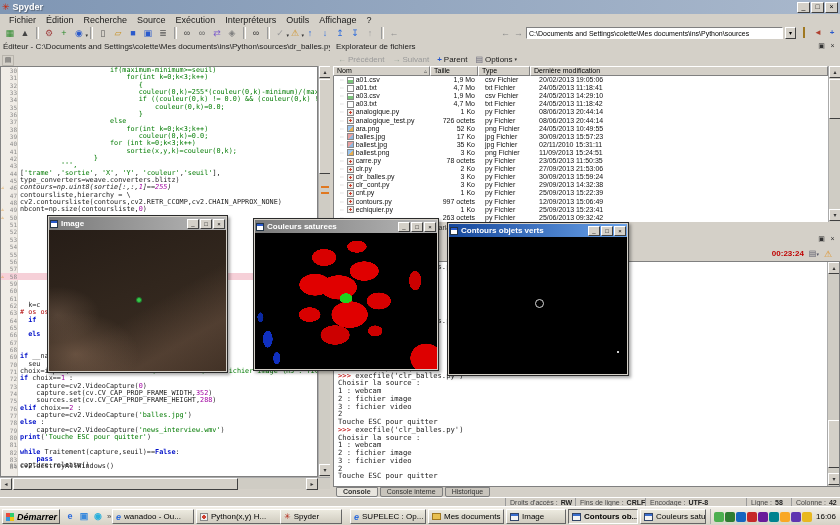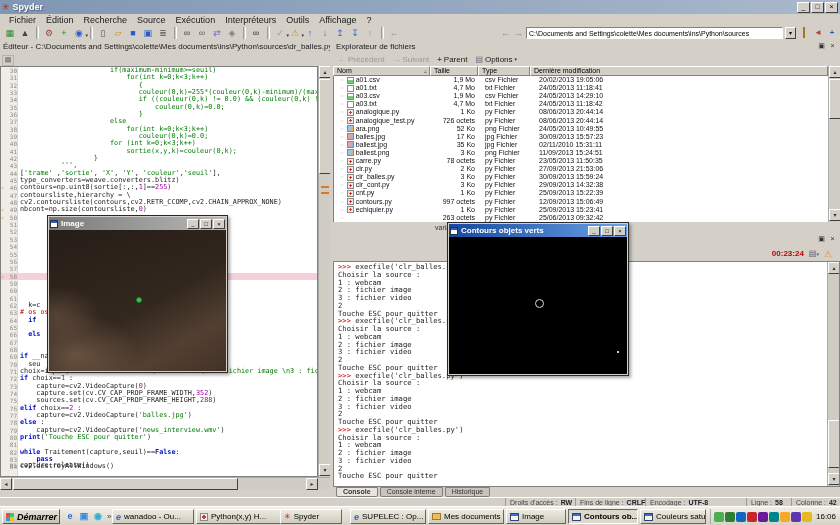--- a/index.html
+++ b/index.html
@@ -253,21 +253,21 @@
         <div class="code-line" style="top: 44.04px;"><span class="ln-num">36</span><span class="ln-code"><span class="c-s">                             }</span></span></div>
         <div class="code-line" style="top: 51.38px;"><span class="ln-num">37</span><span class="ln-code"><span class="c-s">                      else</span></span></div>
         <div class="code-line" style="top: 58.72px;"><span class="ln-num">38</span><span class="ln-code"><span class="c-s">                          for(int k=0;k&lt;3;k++)</span></span></div>
         <div class="code-line" style="top: 66.06px;"><span class="ln-num">39</span><span class="ln-code"><span class="c-s">                             couleur(0,k)=0.0;</span></span></div>
         <div class="code-line" style="top: 73.4px;"><span class="ln-num">40</span><span class="ln-code"><span class="c-s">                      for (int k=0;k&lt;3;k++)</span></span></div>
         <div class="code-line" style="top: 80.74px;"><span class="ln-num">41</span><span class="ln-code"><span class="c-s">                          sortie(x,y,k)=couleur(0,k);</span></span></div>
         <div class="code-line" style="top: 88.08px;"><span class="ln-num">42</span><span class="ln-code"><span class="c-s">                  }</span></span></div>
         <div class="code-line" style="top: 95.42px;"><span class="ln-num">43</span><span class="ln-code"><span class="c-s">          ''',</span></span></div>
         <div class="code-line" style="top: 102.76px;"><span class="ln-num">44</span><span class="ln-code"><span class="c-k">[</span><span class="c-s">'trame'</span><span class="c-k"> ,</span><span class="c-s">'sortie'</span><span class="c-k">, </span><span class="c-s">'X'</span><span class="c-k">, </span><span class="c-s">'Y'</span><span class="c-k">, </span><span class="c-s">'couleur'</span><span class="c-k">,</span><span class="c-s">'seuil'</span><span class="c-k">],</span></span></div>
         <div class="code-line" style="top: 110.1px;"><span class="ln-num">45</span><span class="ln-code"><span class="c-k">type_converters=weave.converters.blitz)</span></span></div>
-        <div class="code-line" style="top: 117.44px;"><span class="ln-warn">⚠</span><span class="ln-num">46</span><span class="ln-code"><span class="c-k">contours=np.uint8(sortie[:,:,</span><span class="c-d">1</span><span class="c-k">]==</span><span class="c-d">255</span><span class="c-k">)</span></span></div>
+        <div class="code-line" style="top: 117.44px; font-style: italic;"><span class="ln-warn">⚠</span><span class="ln-num">46</span><span class="ln-code"><span class="c-k">contours=np.uint8(sortie[:,:,</span><span class="c-d">1</span><span class="c-k">]==</span><span class="c-d">255</span><span class="c-k">)</span></span></div>
         <div class="code-line" style="top: 124.78px;"><span class="ln-num">47</span><span class="ln-code"><span class="c-k">contoursliste,hierarchy = \</span></span></div>
         <div class="code-line" style="top: 132.12px;"><span class="ln-num">48</span><span class="ln-code"><span class="c-k">cv2.contoursliste(contours,cv2.RETR_CCOMP,cv2.CHAIN_APPROX_NONE)</span></span></div>
         <div class="code-line" style="top: 139.46px;"><span class="ln-warn">⚠</span><span class="ln-num">49</span><span class="ln-code"><span class="c-k">nbcont=np.size(contoursliste,</span><span class="c-d">0</span><span class="c-k">)</span></span></div>
         <div class="code-line" style="top: 146.8px;"><span class="ln-warn">⚠</span><span class="ln-num">50</span><span class="ln-code"></span></div>
         <div class="code-line" style="top: 154.14px;"><span class="ln-num">51</span><span class="ln-code"></span></div>
         <div class="code-line" style="top: 161.48px;"><span class="ln-num">52</span><span class="ln-code"></span></div>
         <div class="code-line" style="top: 168.82px;"><span class="ln-num">53</span><span class="ln-code"></span></div>
         <div class="code-line" style="top: 176.16px;"><span class="ln-num">54</span><span class="ln-code"></span></div>
         <div class="code-line" style="top: 183.5px;"><span class="ln-num">55</span><span class="ln-code"></span></div>
         <div class="code-line" style="top: 190.84px;"><span class="ln-num">56</span><span class="ln-code"></span></div>
@@ -658,20 +658,32 @@
         <span class="fbtn">_</span>
         <span class="fbtn">□</span>
         <span class="fbtn">×</span>
       </span>
     </div>
     <div class="fbody" id="img-photo">
       <div class="green-dot" style="left:87px;top:67px"></div>
     </div>
   </div>
 
+  <div class="fwin" id="win-coul">
+    <div class="ft ft-inactive">
+      <span class="ft-ico"></span>
+      <span>Couleurs saturees</span>
+      <span class="ft-btns">
+        <span class="fbtn">_</span>
+        <span class="fbtn">□</span>
+        <span class="fbtn">×</span>
+      </span>
+    </div>
+    <div class="fbody" id="coul-img"></div>
+  </div>
 
   <div class="fwin" id="win-cont">
     <div class="ft ft-active">
       <span class="ft-ico"></span>
       <span>Contours objets verts</span>
       <span class="ft-btns">
         <span class="fbtn">_</span>
         <span class="fbtn">□</span>
         <span class="fbtn">×</span>
       </span>

